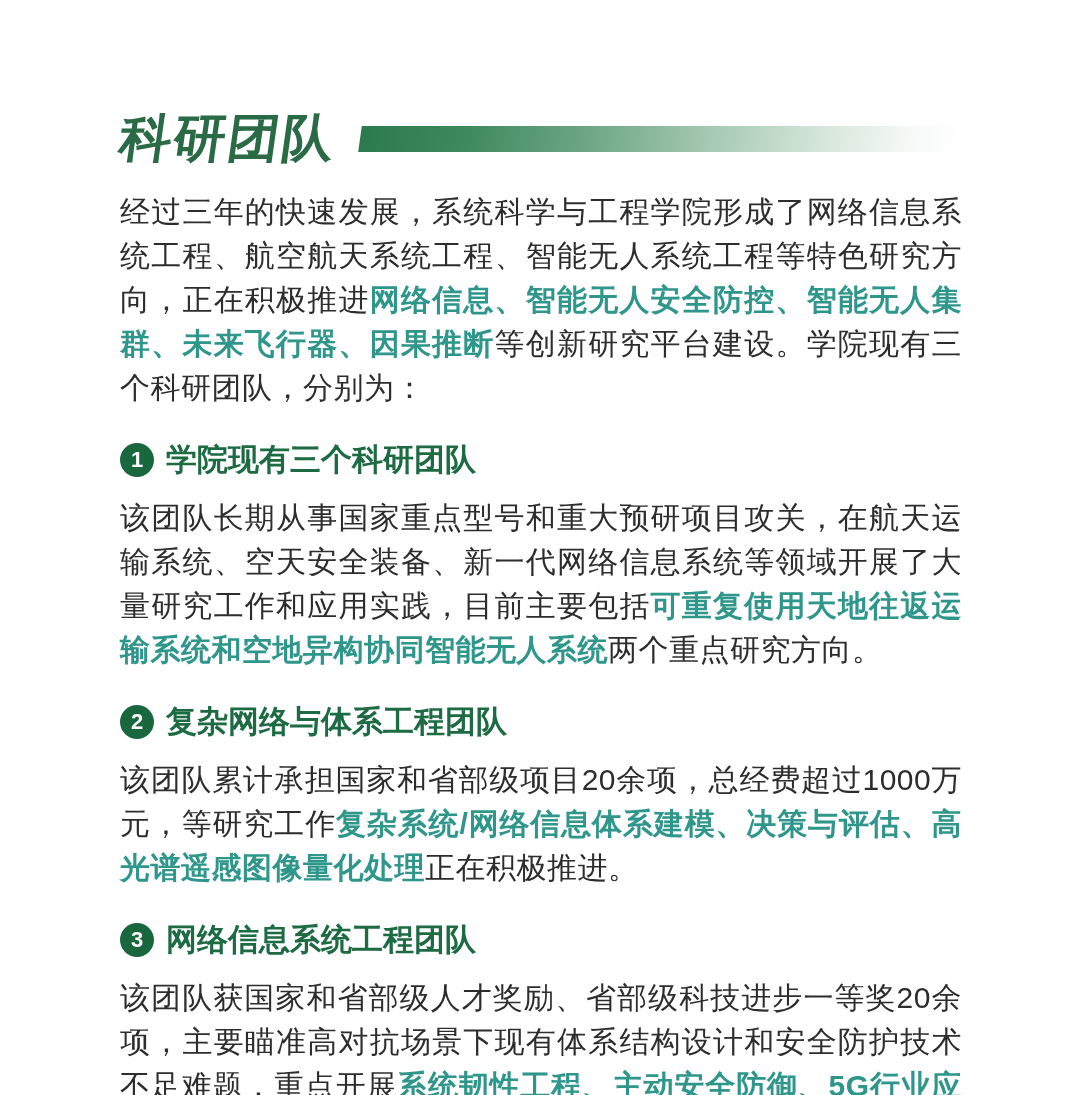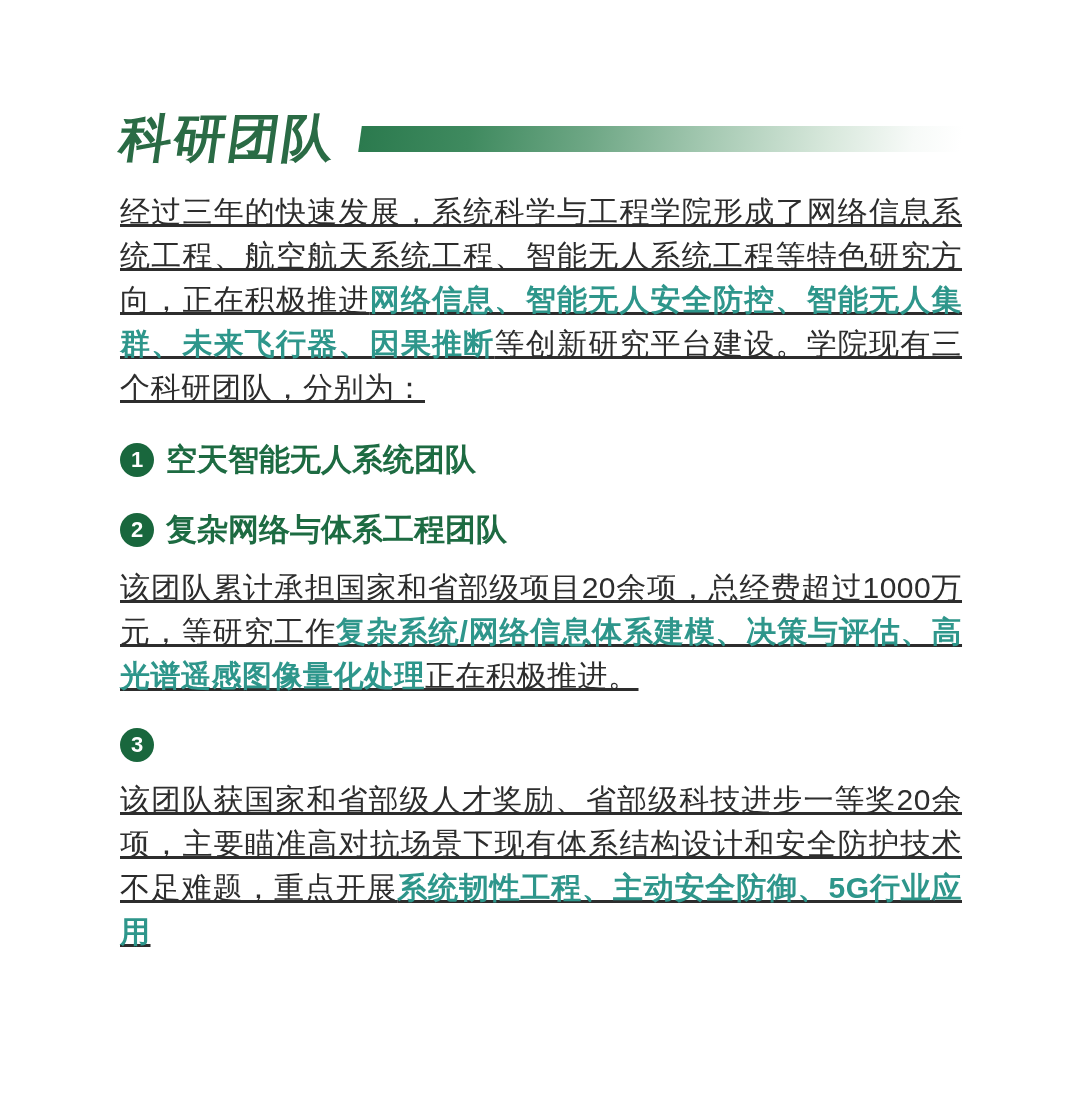--- a/index.html
+++ b/index.html
@@ -45,21 +45,20 @@
   }
 
   
   .para {
     margin: 0 0 26px 0;
     font-size: 30px;
     line-height: 44px;
     text-align: justify;
     color: #2d2d2d;
     letter-spacing: 0.5px;
-    text-decoration: underline;
   }
   .run-normal   { color: #2d2d2d; }
   .run-highlight{ color: #2e968b; font-weight: 600; }
 
   
   .team-section { margin-top: 30px; }
   .sec-heading {
     display: flex;
     align-items: center;
     margin: 0 0 16px 0;
@@ -92,33 +91,35 @@
     <div class="header-row">
       <h1 class="page-title">科研团队</h1>
       <div class="gradient-bar"></div>
     </div>
 
     <p class="para"><span class="run-normal">经过三年的快速发展，系统科学与工程学院形成了网络信息系统工程、航空航天系统工程、智能无人系统工程等特色研究方向，正在积极推进</span><span class="run-highlight">网络信息、智能无人安全防控、智能无人集群、未来飞行器、因果推断</span><span class="run-normal">等创新研究平台建设。学院现有三个科研团队，分别为：</span></p>
 
     <section class="team-section">
       <h2 class="sec-heading">
         <span class="badge">1</span>
-        <span>空天智能无人系统团队</span>
+        <span>学院现有三个科研团队</span>
       </h2>
+      <p class="para"><span class="run-normal">该团队长期从事国家重点型号和重大预研项目攻关，在航天运输系统、空天安全装备、新一代网络信息系统等领域开展了大量研究工作和应用实践，目前主要包括</span><span class="run-highlight">可重复使用天地往返运输系统和空地异构协同智能无人系统</span><span class="run-normal">两个重点研究方向。</span></p>
     </section>
 
     <section class="team-section">
       <h2 class="sec-heading">
         <span class="badge">2</span>
         <span>复杂网络与体系工程团队</span>
       </h2>
       <p class="para"><span class="run-normal">该团队累计承担国家和省部级项目20余项，总经费超过1000万元，等研究工作</span><span class="run-highlight">复杂系统/网络信息体系建模、决策与评估、高光谱遥感图像量化处理</span><span class="run-normal">正在积极推进。</span></p>
     </section>
 
     <section class="team-section">
       <h2 class="sec-heading">
         <span class="badge">3</span>
+        <span>网络信息系统工程团队</span>
       </h2>
       <p class="para"><span class="run-normal">该团队获国家和省部级人才奖励、省部级科技进步一等奖20余项，主要瞄准高对抗场景下现有体系结构设计和安全防护技术不足难题，重点开展</span><span class="run-highlight">系统韧性工程、主动安全防御、5G行业应用</span></p>
     </section>
 
   </div>
 </div>
 
 </body></html>

